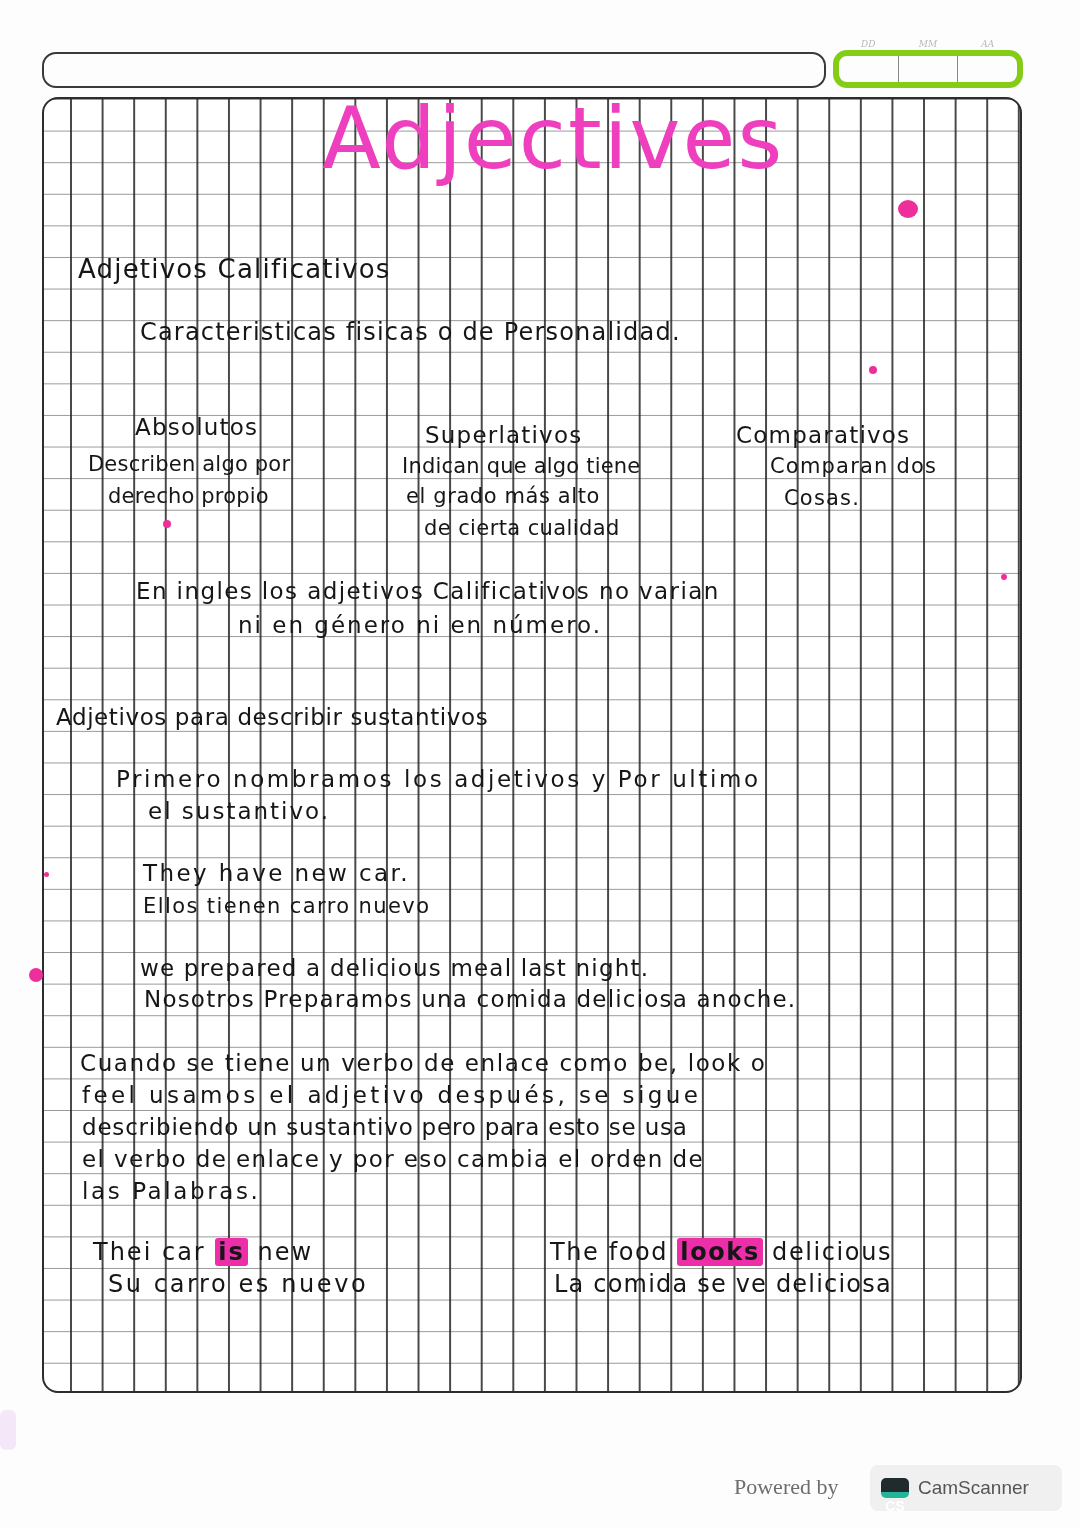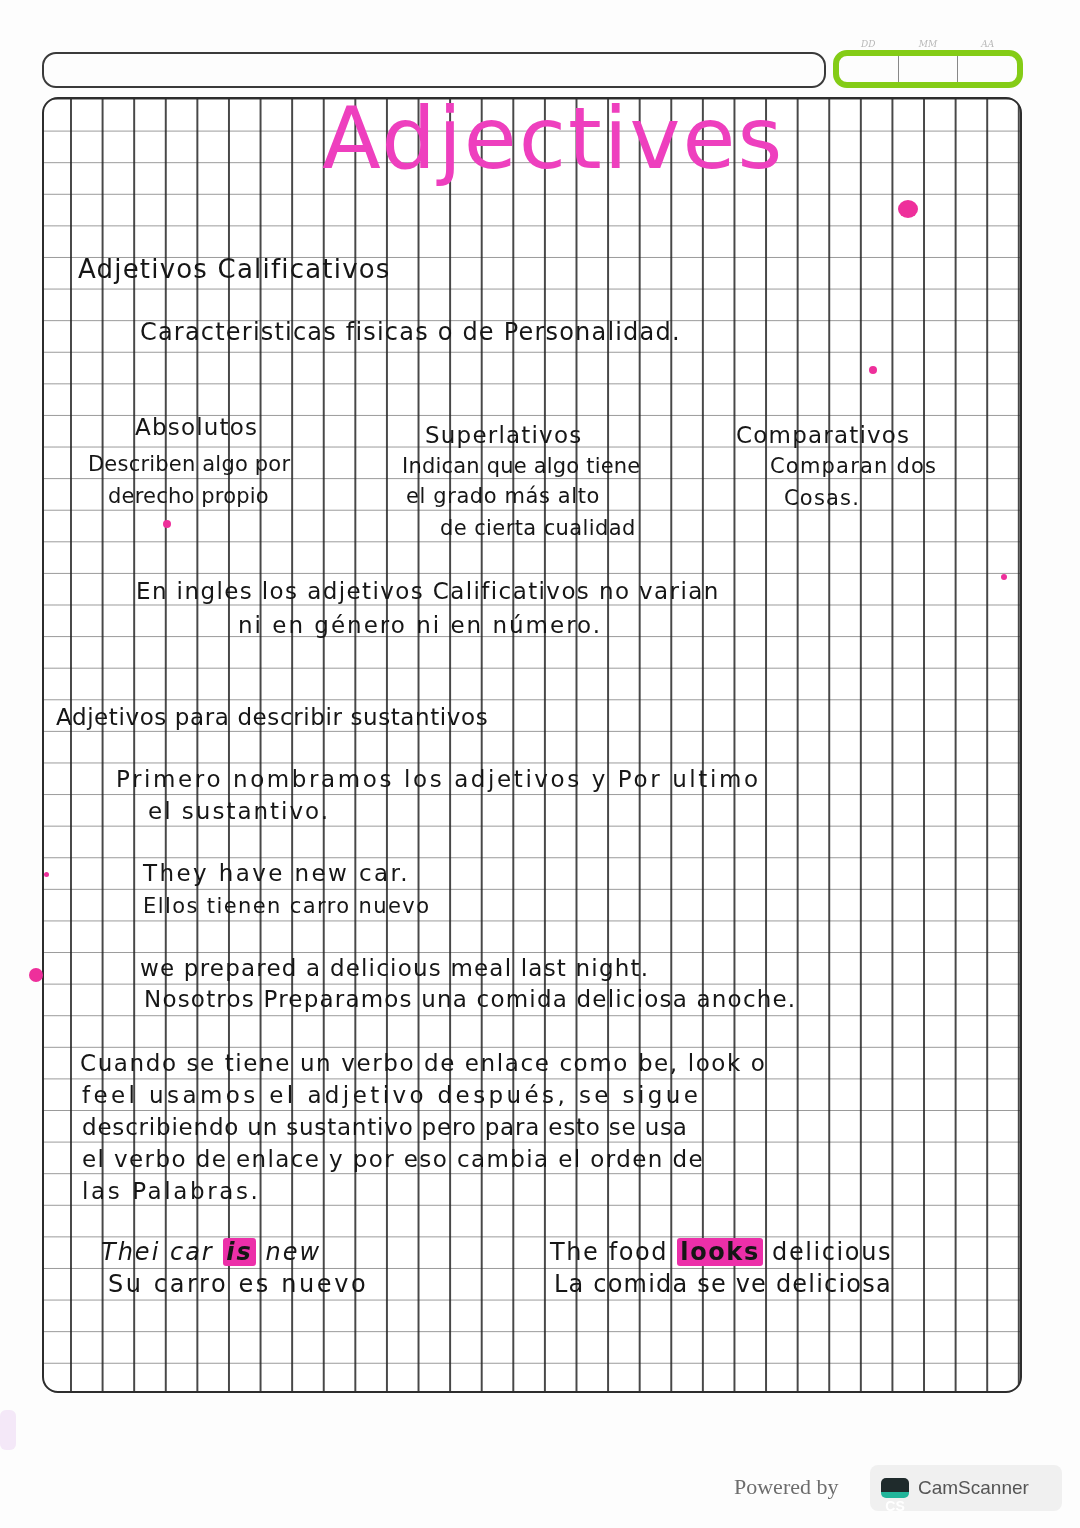--- a/index.html
+++ b/index.html
@@ -182,21 +182,21 @@
   <div class="hw h1" style="left:78px;top:254px;">Adjetivos Calificativos</div>
   <div class="hw h2" style="left:140px;top:318px;">Caracteristicas fisicas o de Personalidad.</div>
 
   <div class="hw b" style="left:135px;top:414px;">Absolutos</div>
   <div class="hw s" style="left:88px;top:452px;letter-spacing:0.2px;">Describen algo por</div>
   <div class="hw s" style="left:108px;top:484px;letter-spacing:0.2px;">derecho propio</div>
 
   <div class="hw b" style="left:425px;top:422px;">Superlativos</div>
   <div class="hw s" style="left:402px;top:454px;letter-spacing:0.2px;">Indican que algo tiene</div>
   <div class="hw s" style="left:406px;top:484px;letter-spacing:0.6px;">el grado más alto</div>
-  <div class="hw s" style="left:424px;top:516px;letter-spacing:0.4px;margin-left:16px;">de cierta cualidad</div>
+  <div class="hw s" style="left:424px;top:516px;letter-spacing:0.4px;">de cierta cualidad</div>
 
   <div class="hw b" style="left:736px;top:422px;">Comparativos</div>
   <div class="hw s" style="left:770px;top:454px;">Comparan dos</div>
   <div class="hw s" style="left:784px;top:486px;">Cosas.</div>
 
   <div class="hw b" style="left:136px;top:578px;letter-spacing:1.4px;">En ingles los adjetivos Calificativos no varian</div>
   <div class="hw b" style="left:238px;top:612px;letter-spacing:2px;">ni en género ni en número.</div>
 
   <div class="hw b" style="left:56px;top:704px;letter-spacing:0.6px;">Adjetivos para describir sustantivos</div>
   <div class="hw b" style="left:116px;top:766px;letter-spacing:2.6px;">Primero nombramos los adjetivos y Por ultimo</div>
@@ -207,21 +207,21 @@
 
   <div class="hw b" style="left:140px;top:955px;letter-spacing:1.2px;">we prepared a delicious meal last night.</div>
   <div class="hw b" style="left:144px;top:986px;letter-spacing:1.2px;">Nosotros Preparamos una comida deliciosa anoche.</div>
 
   <div class="hw b" style="left:80px;top:1050px;letter-spacing:1.6px;">Cuando se tiene un verbo de enlace como be, look o</div>
   <div class="hw b" style="left:82px;top:1082px;letter-spacing:3.4px;">feel usamos el adjetivo después, se sigue</div>
   <div class="hw b" style="left:82px;top:1114px;letter-spacing:0.8px;">describiendo un sustantivo pero para esto se usa</div>
   <div class="hw b" style="left:82px;top:1146px;letter-spacing:1.4px;">el verbo de enlace y por eso cambia el orden de</div>
   <div class="hw b" style="left:82px;top:1178px;letter-spacing:2.6px;">las Palabras.</div>
 
-  <div class="hw h2" style="left:101px;top:1238px;letter-spacing:2px;font-style:italic;">
+  <div class="hw h2" style="left:93px;top:1238px;letter-spacing:2px;">
     <span>Thei car</span>
     <span class="hl">is</span>
     <span>new</span>
   </div>
   <div class="hw h2" style="left:108px;top:1270px;letter-spacing:2.6px;">Su carro es nuevo</div>
 
   <div class="hw h2" style="left:554px;top:1270px;letter-spacing:1.2px;">La comida se ve deliciosa</div>
   <div class="hw h2" style="left:550px;top:1238px;letter-spacing:1.6px;">
     <span>The food</span>
     <span class="hl">looks</span>

